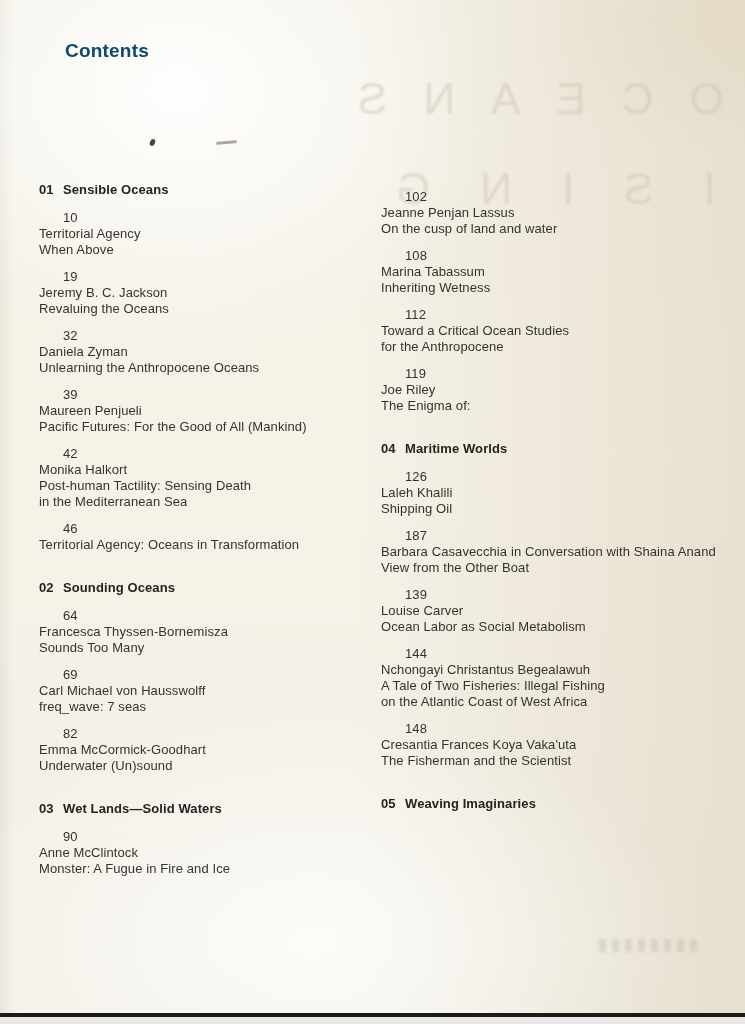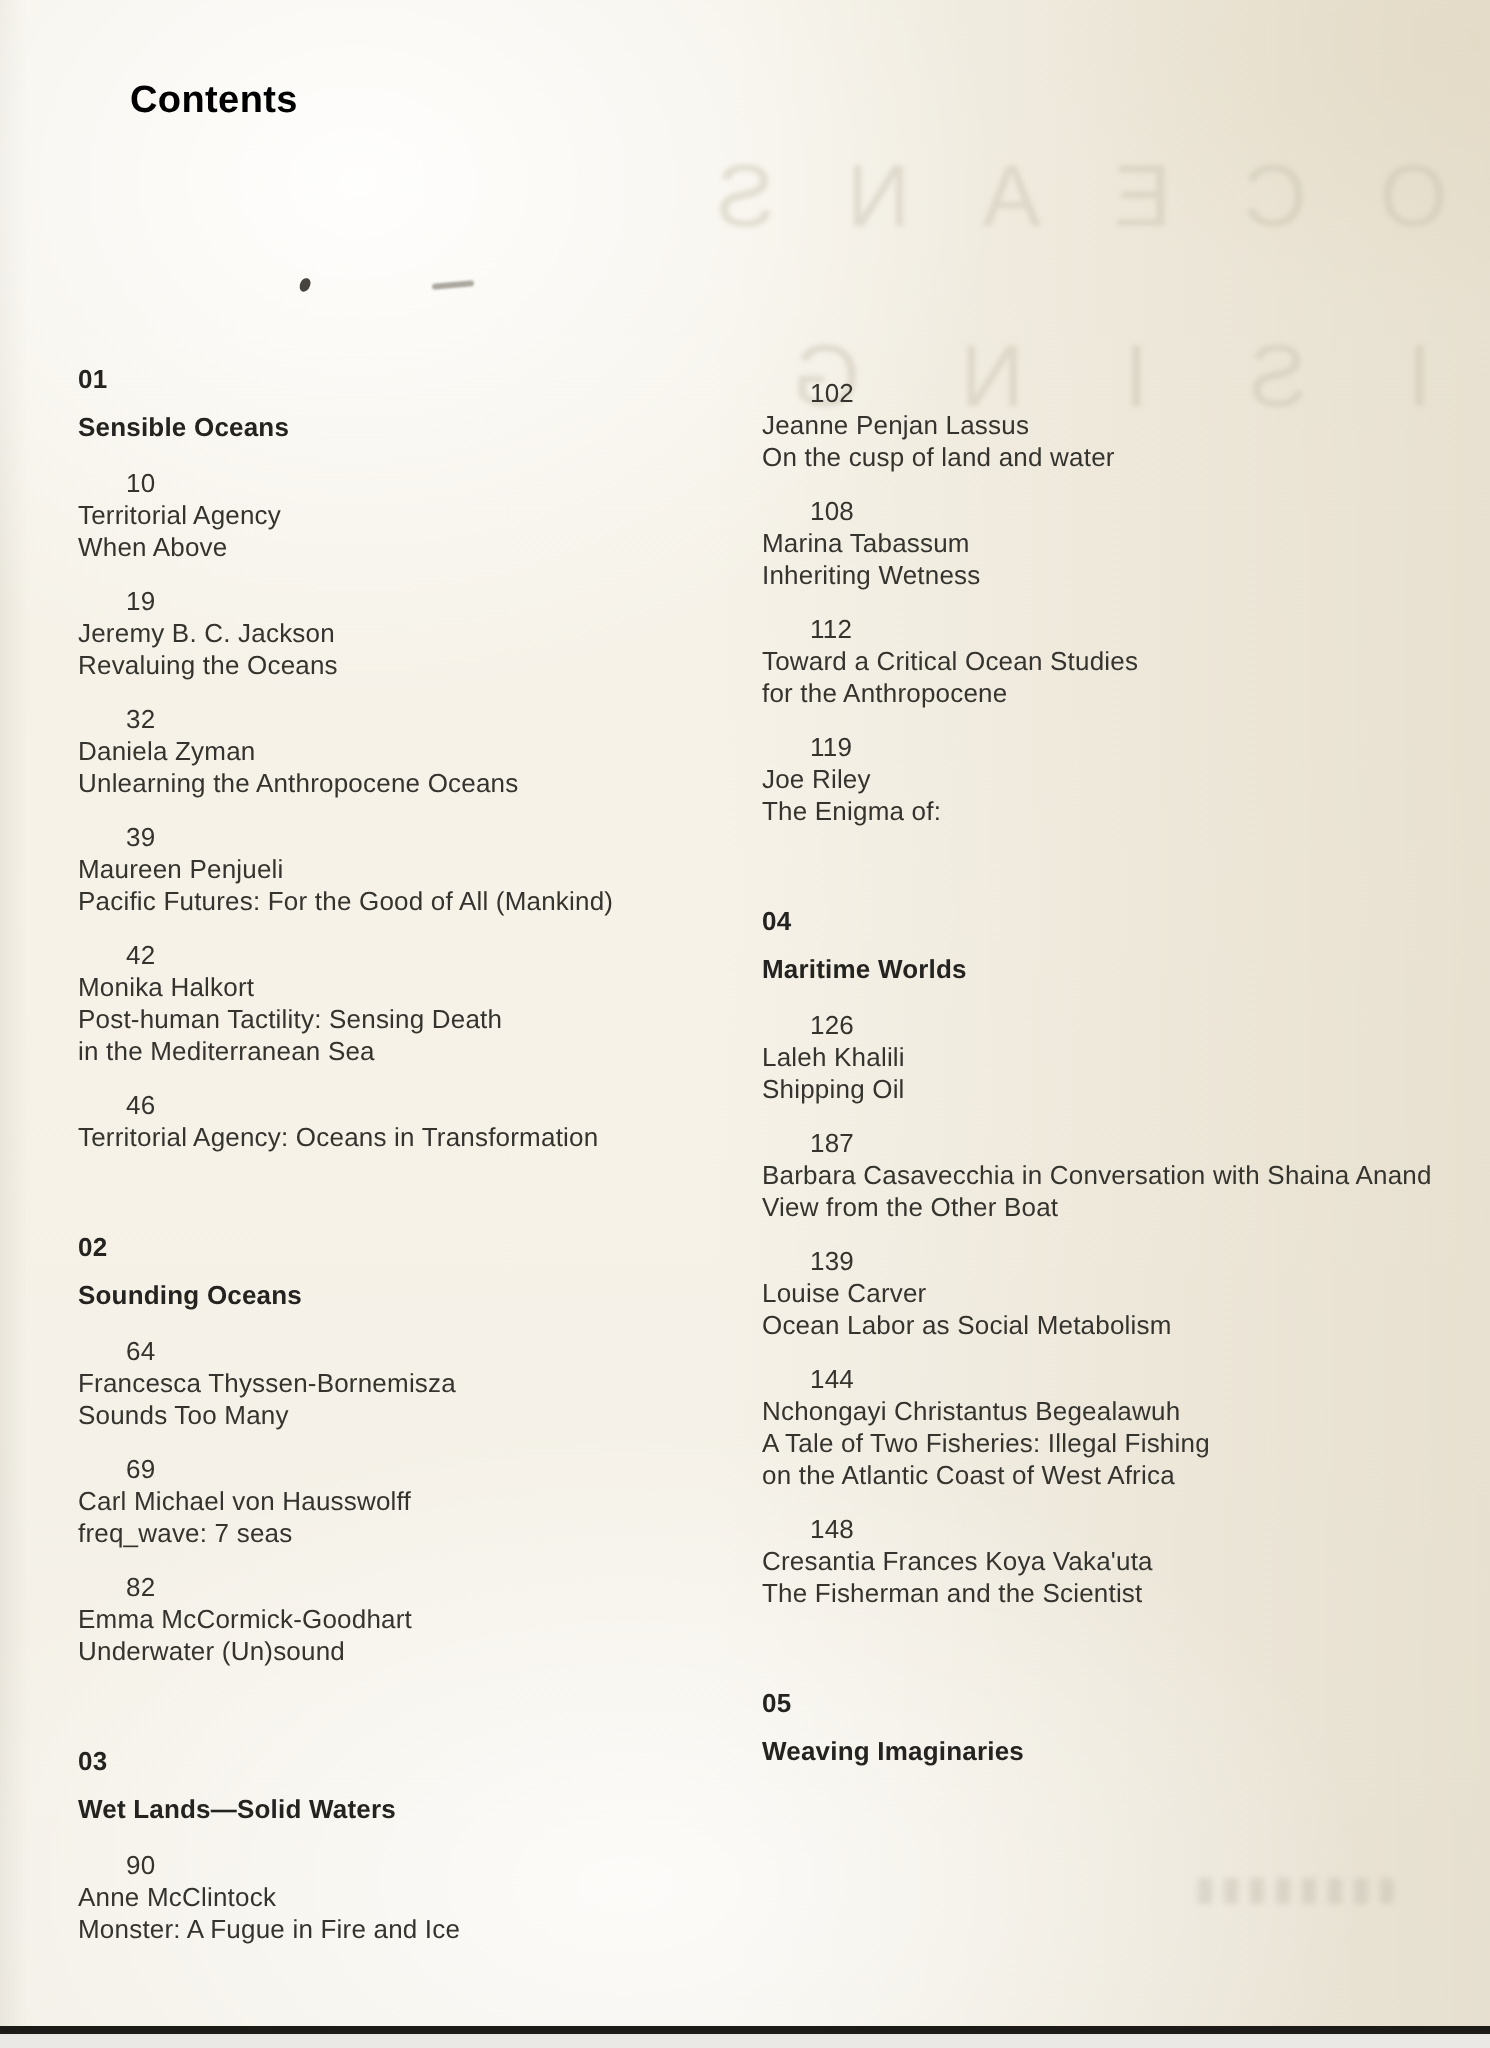--- a/index.html
+++ b/index.html
@@ -22,21 +22,21 @@
       radial-gradient(ellipse 520px 420px at 24% 9%,  rgba(255,255,255,.92), rgba(255,255,255,0) 62%),
       radial-gradient(ellipse 640px 400px at 42% 93%, rgba(255,255,255,.75), rgba(255,255,255,0) 58%),
       radial-gradient(ellipse 300px 200px at 98% 2%,  rgba(223,212,188,.45), rgba(223,212,188,0) 70%),
       linear-gradient(90deg, rgba(109,103,90,.09) 0px, rgba(109,103,90,0) 14px),
       linear-gradient(90deg, rgba(216,205,180,0) 48%, rgba(216,205,180,.30) 80%, rgba(209,197,170,.38) 100%),
       linear-gradient(180deg, #f4f1e7 0%, #f6f2e8 45%, #f3f0e7 100%);
   }
   .page-title {
     position: absolute; left: 65px; top: 27px;
     font-size: 19px; font-weight: 600;
-    color: #000000; letter-spacing: .2px;
+    color: #0c4a6e; letter-spacing: .2px;
   }
   
   .ghost {
     position: absolute;
     transform: scaleX(-1);
     color: #cbc5b3; opacity: .5;
     filter: blur(1.2px);
     white-space: nowrap; font-weight: 400;
     pointer-events: none;
   }
@@ -61,25 +61,25 @@
     opacity: .75; filter: blur(.4px);
   }
   
   .col {
     position: absolute; width: 352px;
     font-size: 13px; line-height: 16px;
     color: #35332e; letter-spacing: .1px;
   }
   #col-left  { left: 39px;  top: 182px; }
   #col-right { left: 381px; top: 189px; }
-  .section { margin-top: 39px; }
+  .section { margin-top: 27px; }
   .section:first-child { margin-top: 0; }
   .section-header {
     display: flex; margin-bottom: 12px;
-    font-weight: 700; color: #242320; flex-direction: column;
+    font-weight: 700; color: #242320;
   }
   .section-number { width: 24px; flex: 0 0 24px; }
   .entry { margin-bottom: 11px; }
   .entry-page { padding-left: 24px; }
   .entry-author, .entry-title { white-space: pre; }
   
   .edge-line {
     position: absolute; left: 0; top: 1013px;
     width: 745px; height: 4px; background: #1c1b18;
   }

